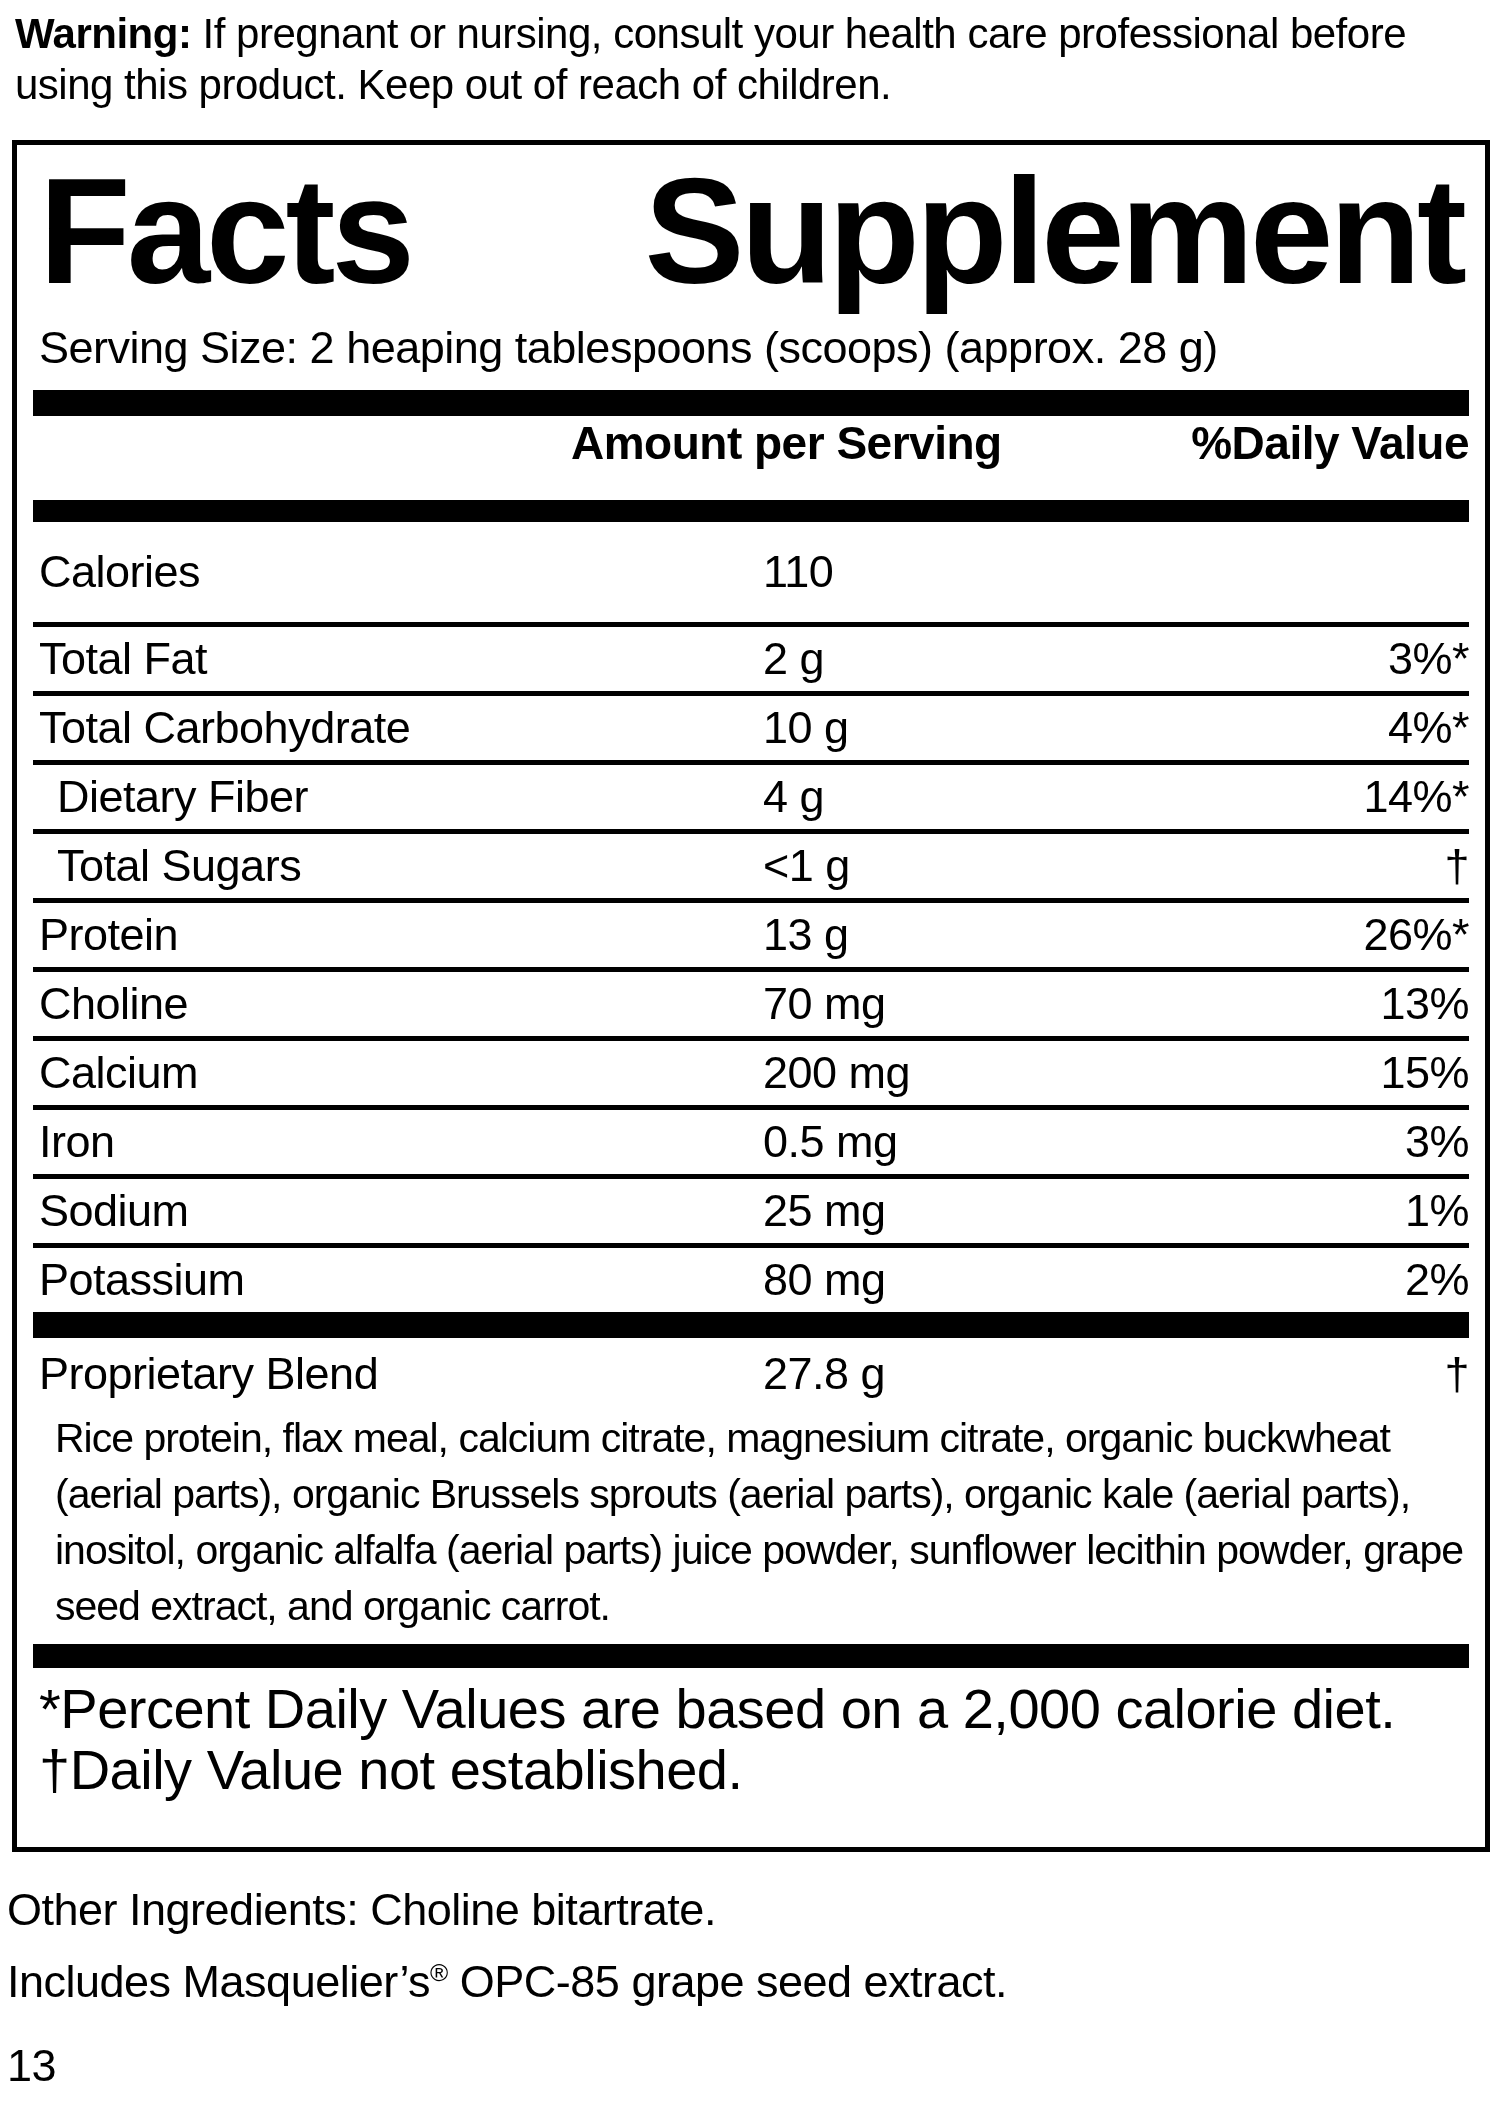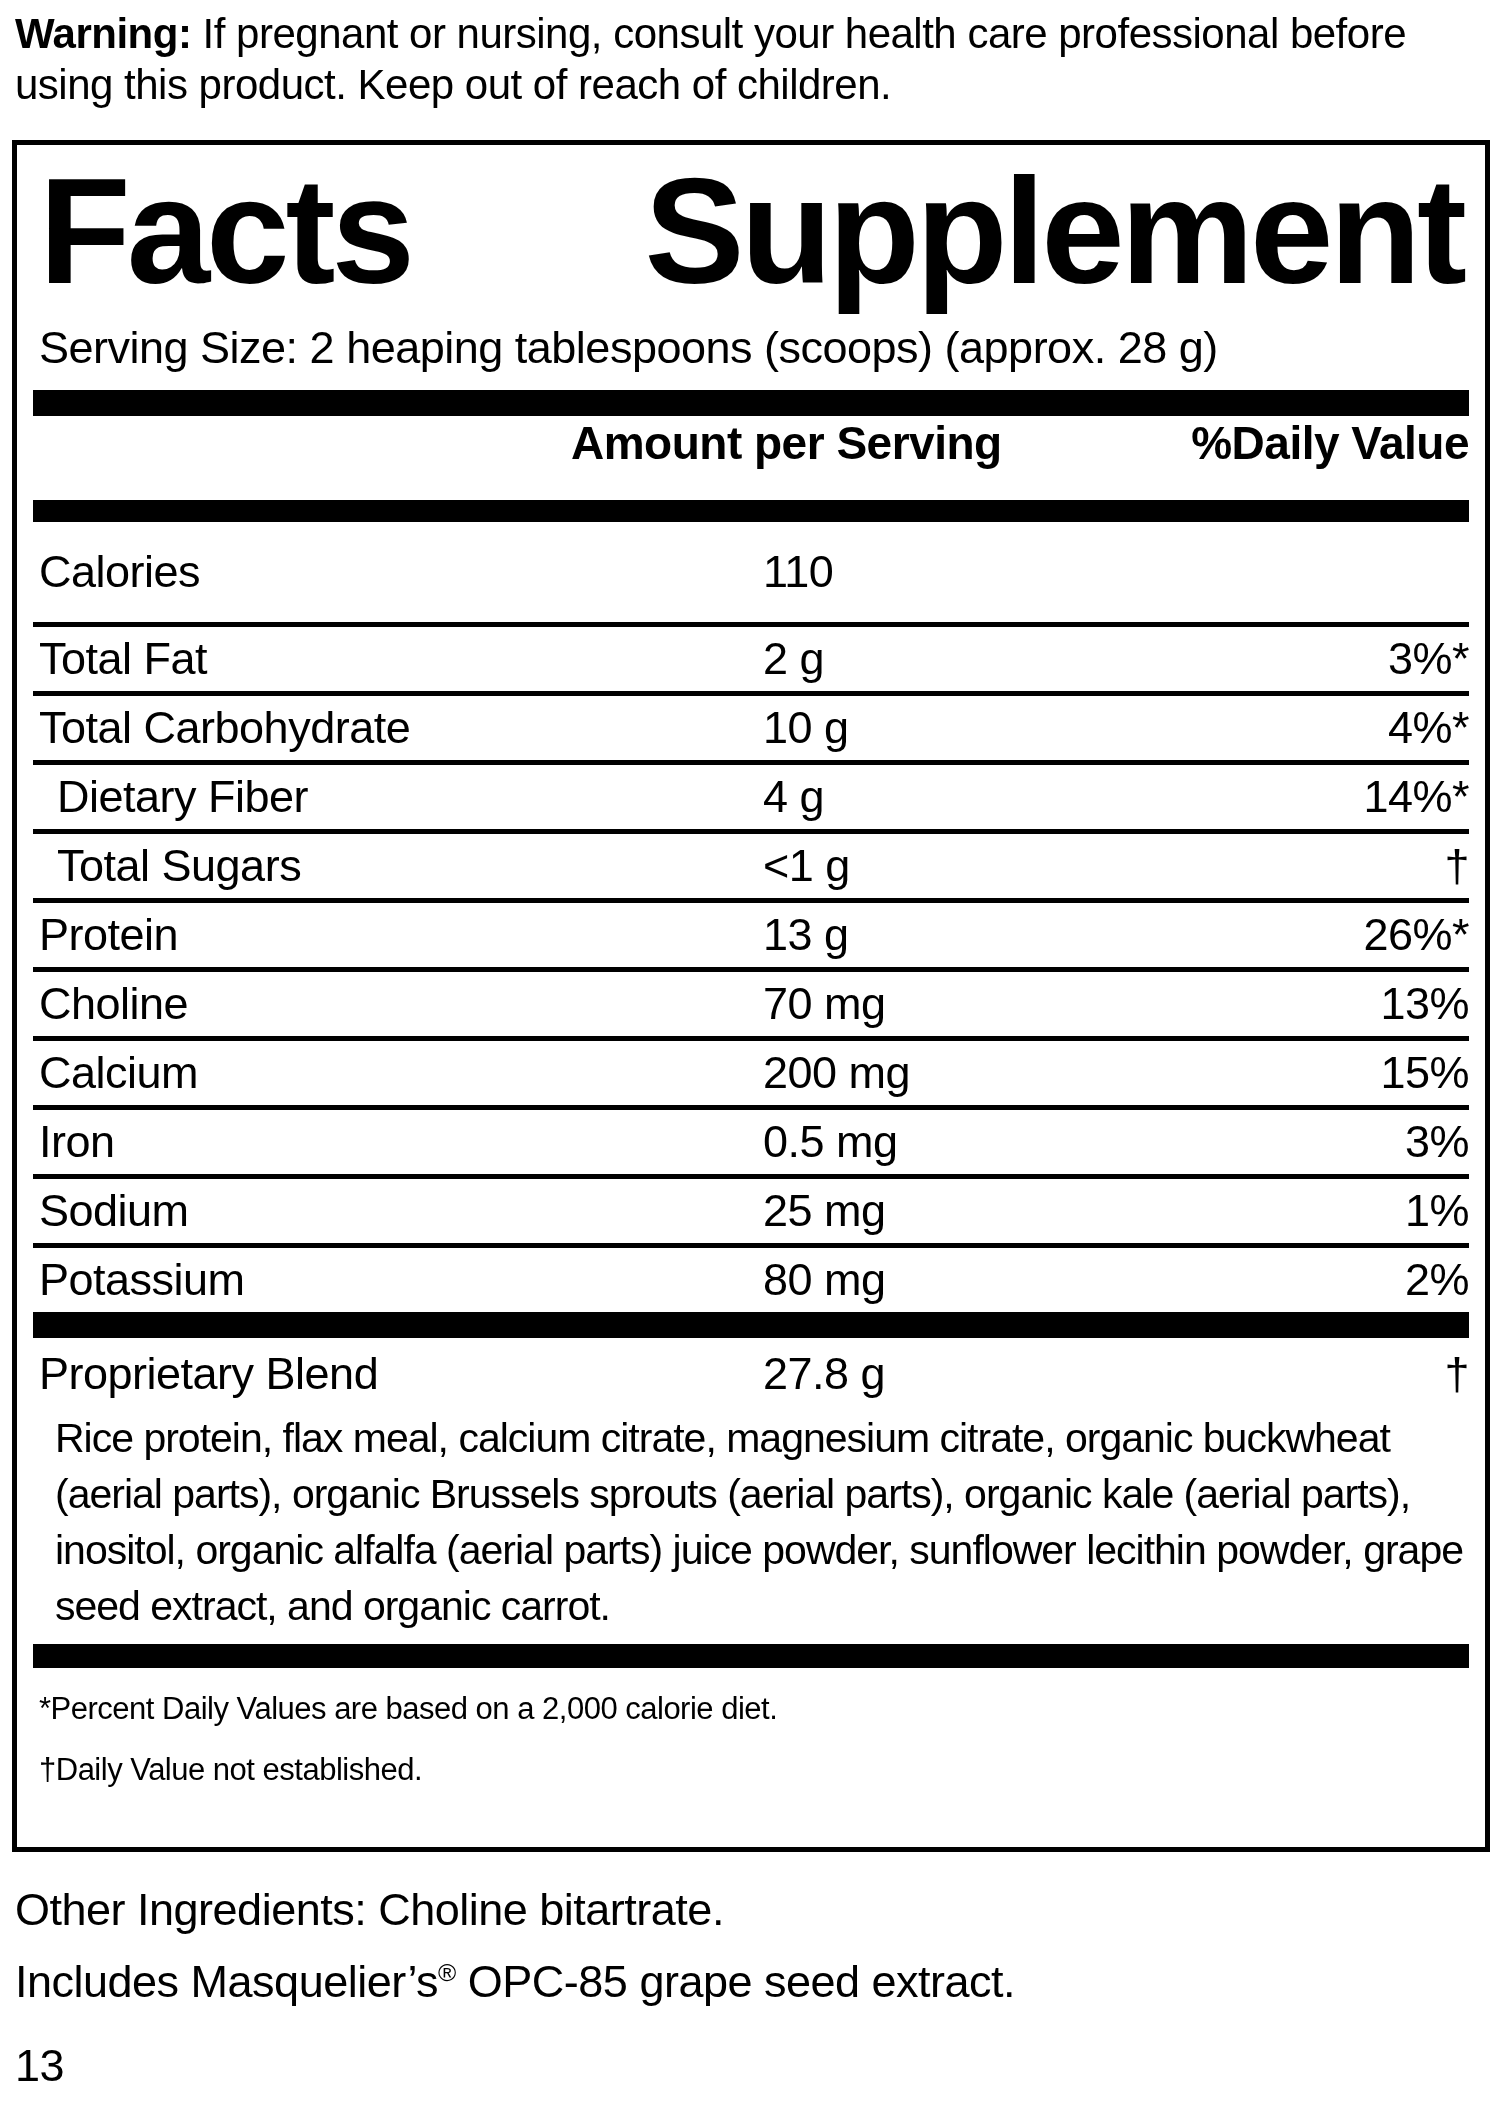--- a/index.html
+++ b/index.html
@@ -61,24 +61,24 @@
     display:flex; align-items:center; height:68px;
     font-size:45px; letter-spacing:-0.5px; margin-top:2px;
   }
   .blend-desc {
     padding-left:22px; padding-right:4px;
     font-size:41px; line-height:56px; letter-spacing:-1px;
     margin:2px 0 10px 0;
   }
   .bar-3 { height:24px; background:#000; }
   .footnotes { margin-top:10px; padding-left:6px; }
-  .footnote-line { font-size:31px; line-height:61px; letter-spacing:-0.5px; }
+  .footnote-line { font-size:56px; line-height:61px; letter-spacing:-0.5px; }
 
   
-  .below { position:absolute; left:15px; font-size:45px; letter-spacing:-0.5px; }
+  .below { position:absolute; left:7px; font-size:45px; letter-spacing:-0.5px; }
   .other-ingredients { top:1884px; }
   .includes-note { top:1956px; }
   .includes-note sup { font-size:55%; vertical-align:super; }
   .page-number { top:2040px; }
 </style>
 </head>
 <body>
 
 <div class="page">
 

